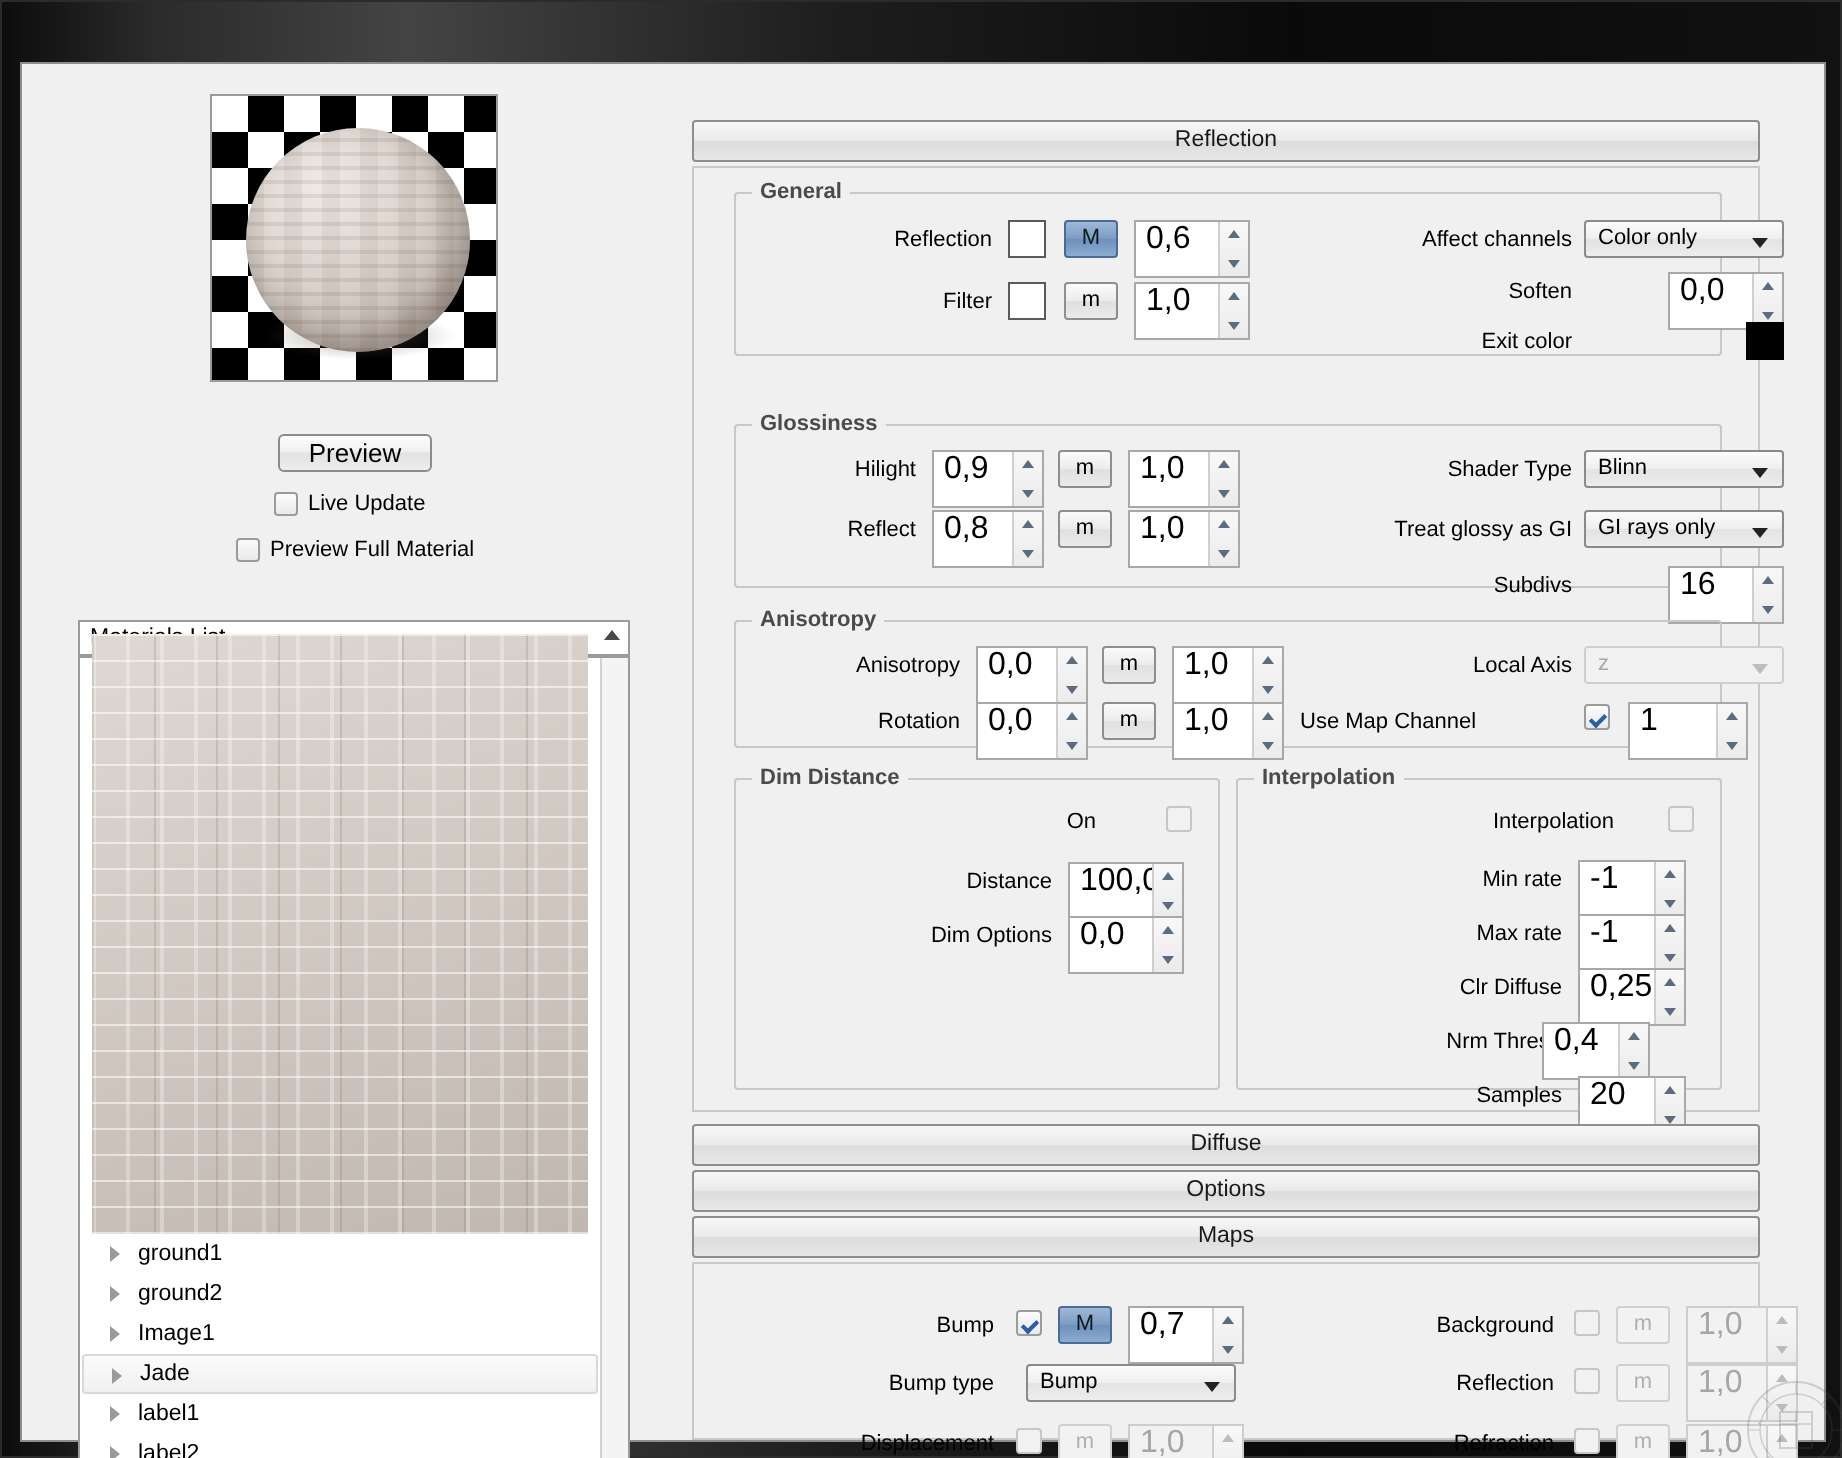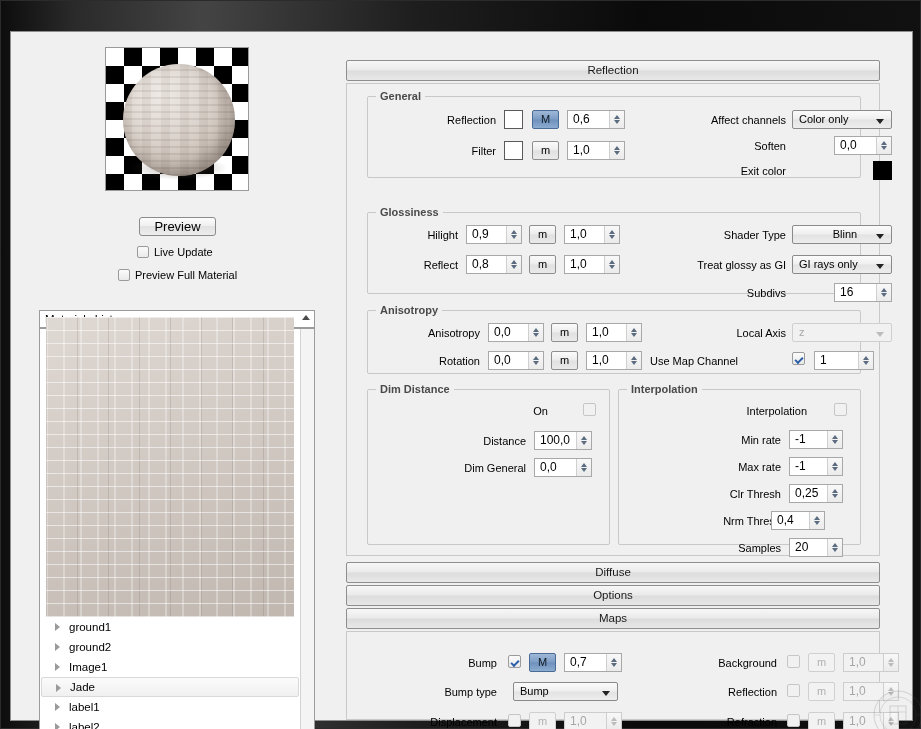--- a/index.html
+++ b/index.html
@@ -160,22 +160,22 @@
   }
   .group > .glabel {
     position:absolute; left:8px; top:-7px; background:#f0f0f0;
     padding:0 4px; font-size:11px; font-weight:bold; color:#4a4a4a;
   }
 
   .lbl { position:absolute; font-size:11px; color:#000; text-align:right; white-space:nowrap; }
   .lbl.left { text-align:left; }
 
   .num {
-    position:absolute; height:19px; border:1px solid #a8a8a8; background:#fff;
-    font-size:12px; line-height:17px; padding-left:5px;
+    position:absolute; height:29px; border:1px solid #a8a8a8; background:#fff;
+    font-size:16px; line-height:17px; padding-left:5px;
   }
   .num.dis { background:#f2f2f2; border-color:#cdcdcd; color:#a6a6a6; }
   .spin {
     position:absolute; top:0; right:0; width:15px; height:100%;
     border-left:1px solid #cfcfcf;
     background:linear-gradient(to bottom,#f8f8f8,#ebebeb);
   }
   .spin::before, .spin::after {
     content:""; position:absolute; left:4px;
     width:0; height:0; border-left:3px solid transparent; border-right:3px solid transparent;
@@ -356,21 +356,21 @@
               <span>0,8</span>
               <span class="spin"></span>
             </span>
             <span class="mbtn" style="left:161px; top:42px;">m</span>
             <span class="num" style="left:196px; top:42px; width:56px;">
               <span>1,0</span>
               <span class="spin"></span>
             </span>
 
             <span class="lbl" style="left:268px; top:16px; width:150px;">Shader Type</span>
-            <span class="ddl" style="left:424px; top:12px; width:100px;text-align:center;">
+            <span class="ddl" style="left:424px; top:12px; width:100px;">
               <span>Blinn</span>
               <span class="arr"></span>
             </span>
 
             <span class="lbl" style="left:238px; top:46px; width:180px;">Treat glossy as GI</span>
             <span class="ddl" style="left:424px; top:42px; width:100px;">
               <span>GI rays only</span>
               <span class="arr"></span>
             </span>
 
@@ -425,21 +425,21 @@
 
             <span class="lbl" style="left:0; top:15px; width:180px;">On</span>
             <span class="cbx dis" style="left:215px; top:13px;"></span>
 
             <span class="lbl" style="left:0; top:45px; width:158px;">Distance</span>
             <span class="num" style="left:166px; top:41px; width:58px;">
               <span>100,0</span>
               <span class="spin"></span>
             </span>
 
-            <span class="lbl" style="left:0; top:72px; width:158px;">Dim General</span>
+            <span class="lbl" style="left:0; top:72px; width:158px;">Dim Options</span>
             <span class="num" style="left:166px; top:68px; width:58px;">
               <span>0,0</span>
               <span class="spin"></span>
             </span>
           </div>
 
           <div class="group" style="left:271px; top:305px; width:243px; height:156px;">
             <span class="glabel">Interpolation</span>
 
             <span class="lbl" style="left:0; top:15px; width:188px;">Interpolation</span>
@@ -450,21 +450,21 @@
               <span>-1</span>
               <span class="spin"></span>
             </span>
 
             <span class="lbl" style="left:0; top:71px; width:162px;">Max rate</span>
             <span class="num" style="left:170px; top:67px; width:54px;">
               <span>-1</span>
               <span class="spin"></span>
             </span>
 
-            <span class="lbl" style="left:0; top:98px; width:162px;">Clr Thresh</span>
+            <span class="lbl" style="left:0; top:98px; width:162px;">Clr Diffuse</span>
             <span class="num" style="left:170px; top:94px; width:54px;">
               <span>0,25</span>
               <span class="spin"></span>
             </span>
 
             <span class="lbl" style="left:0; top:125px; width:162px;">Nrm Thresh</span>
             <span class="num" style="left:152px; top:121px; width:54px;">
               <span>0,4</span>
               <span class="spin"></span>
             </span>

